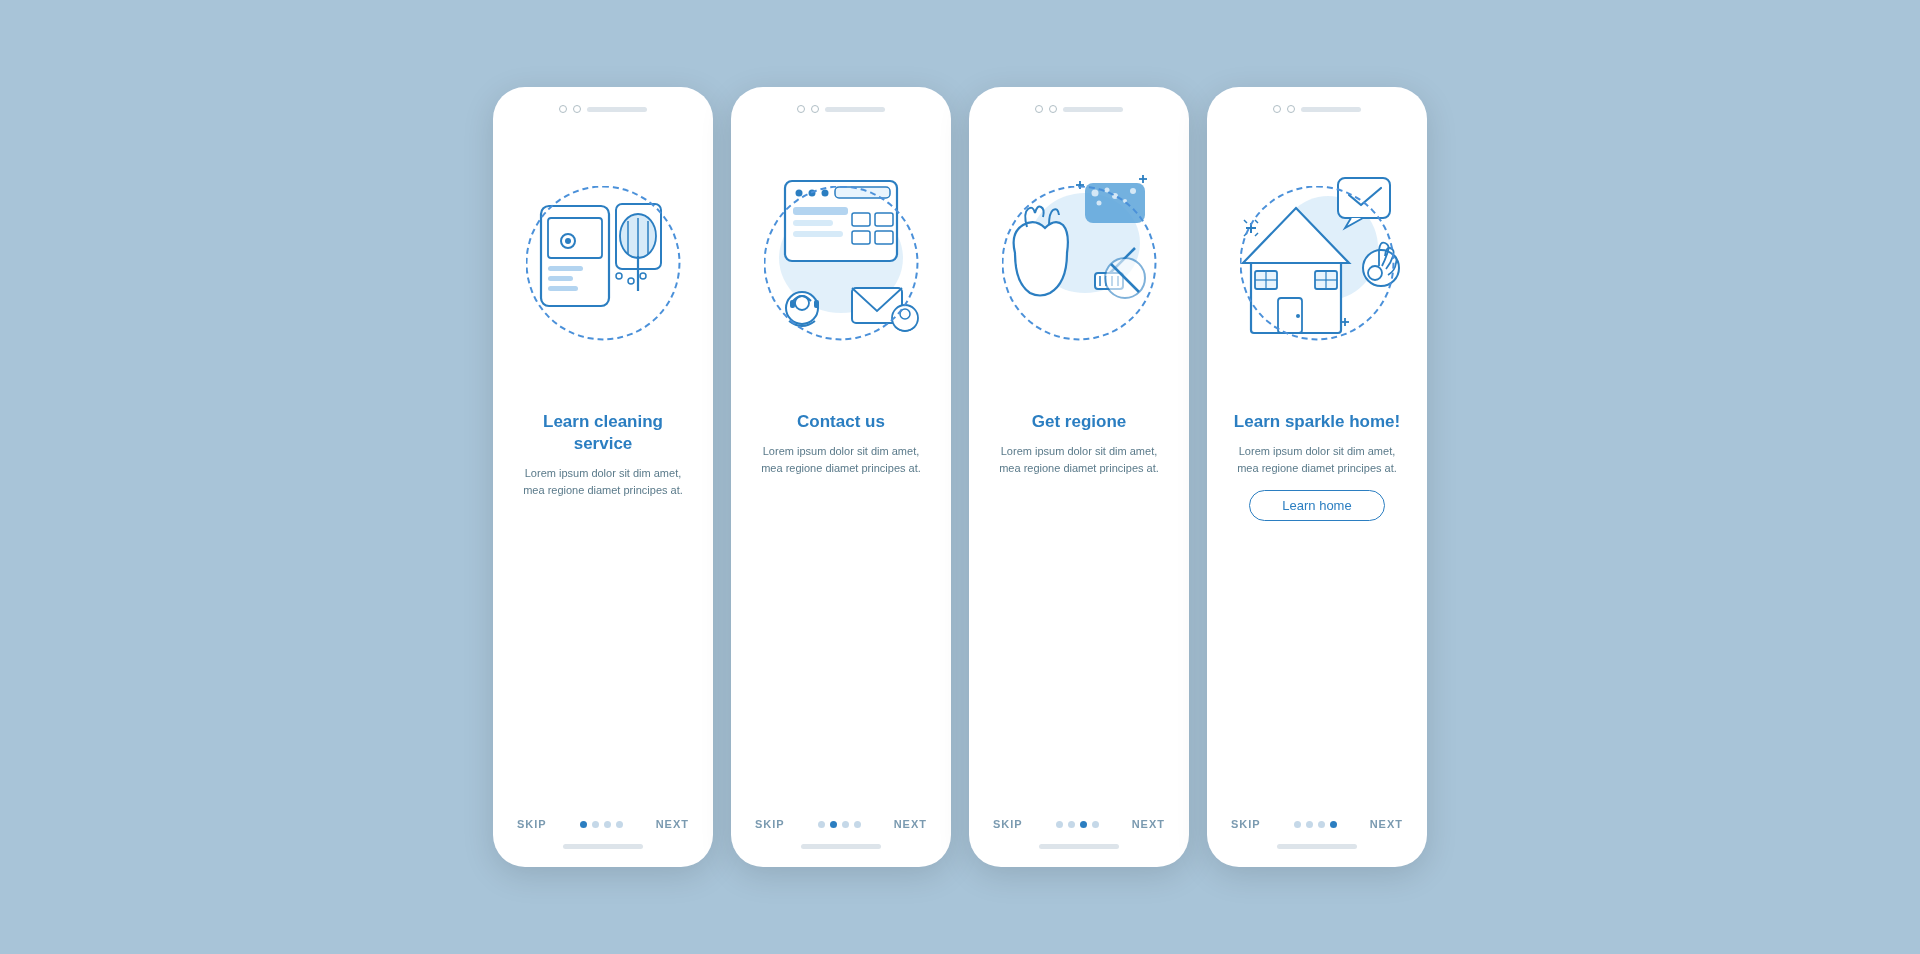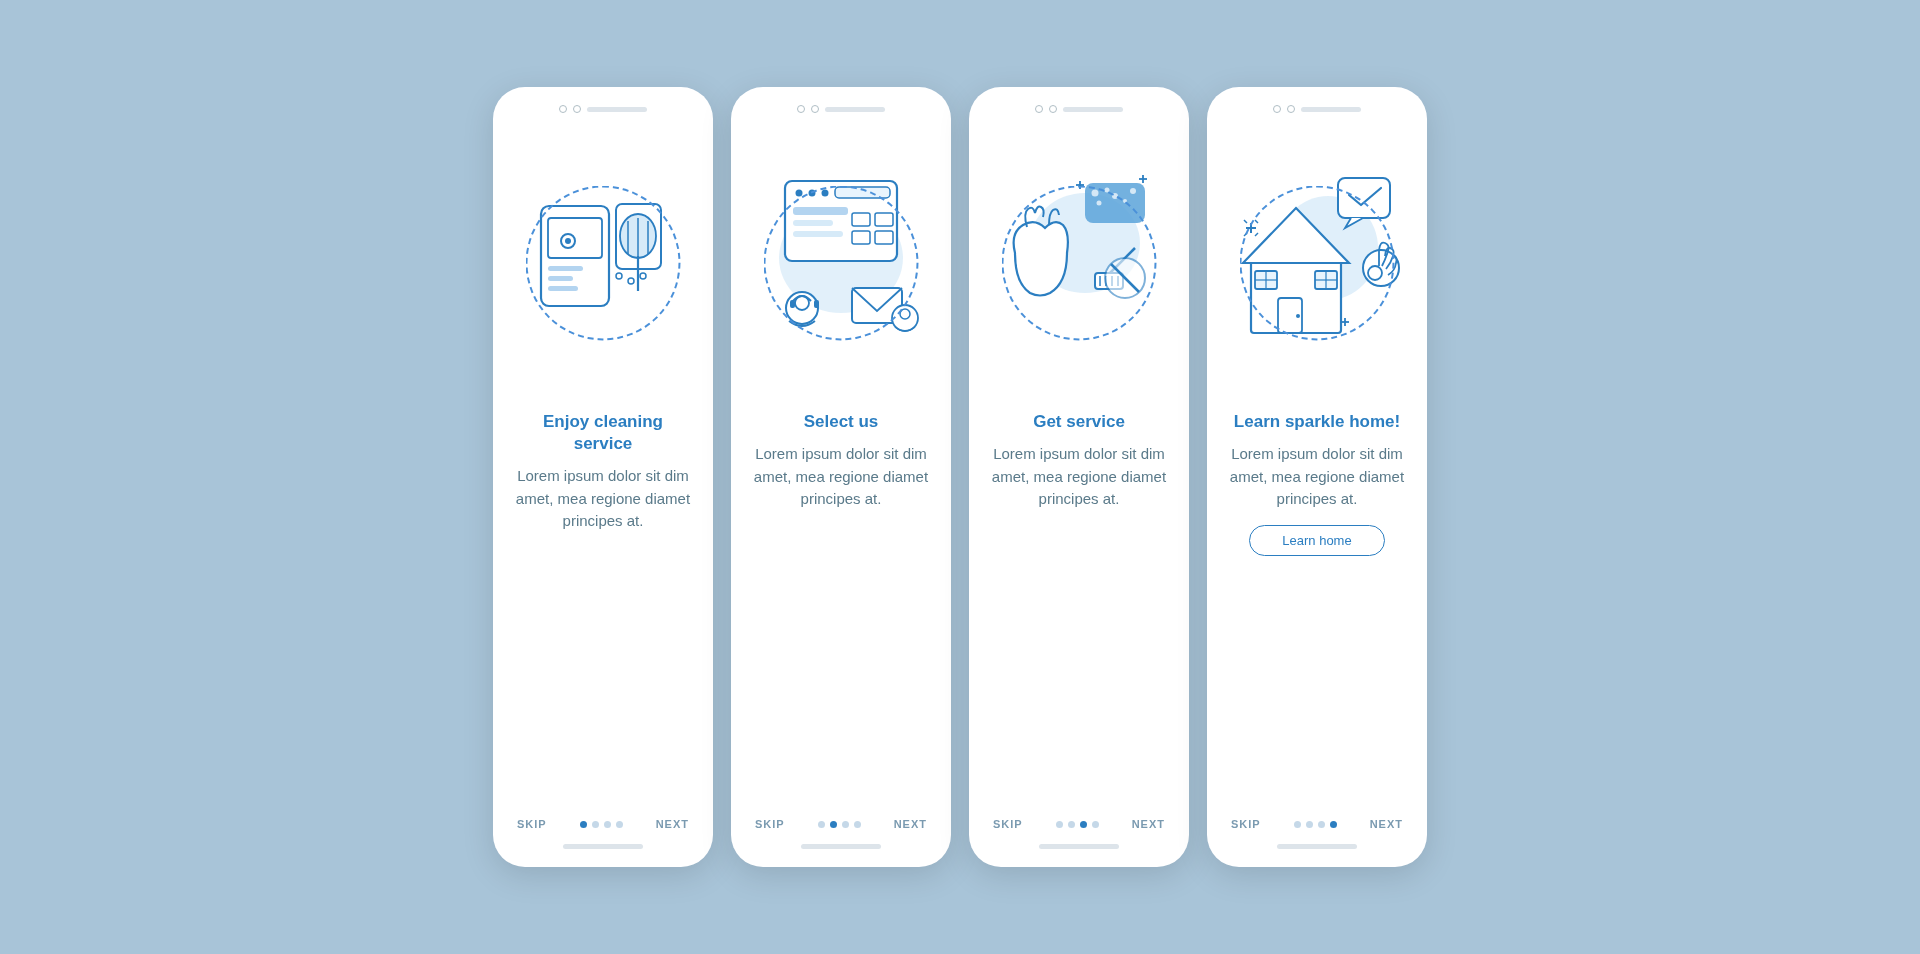--- a/index.html
+++ b/index.html
@@ -77,21 +77,21 @@
     .phone-title {
       color: #2b7ec1;
       font-size: 17px;
       font-weight: 600;
       text-align: center;
       margin-bottom: 10px;
       line-height: 1.3;
     }
     .phone-desc {
       color: #5a7a8a;
-      font-size: 15px;
+      font-size: 11px;
       text-align: center;
       line-height: 1.5;
       margin-bottom: 14px;
     }
     .learn-more-btn {
       border: 1.5px solid #2b7ec1;
       border-radius: 20px;
       padding: 7px 32px;
       color: #2b7ec1;
       font-size: 13px;
@@ -172,21 +172,21 @@
         <line x1="122" y1="45" x2="122" y2="78" stroke="#2b7ec1" stroke-width="1.5"></line>
 
         <line x1="112" y1="80" x2="112" y2="115" stroke="#2b7ec1" stroke-width="2.2"></line>
 
         <circle cx="93" cy="100" r="3" stroke="#2b7ec1" stroke-width="1.5" fill="none"></circle>
         <circle cx="105" cy="105" r="3" stroke="#2b7ec1" stroke-width="1.5" fill="none"></circle>
         <circle cx="117" cy="100" r="3" stroke="#2b7ec1" stroke-width="1.5" fill="none"></circle>
       </svg>
     </div>
     <div class="phone-content">
-      <div class="phone-title">Enjoy cleaning service</div>
+      <div class="phone-title">Learn cleaning service</div>
       <div class="phone-desc">Lorem ipsum dolor sit dim amet, mea regione diamet principes at.</div>
     </div>
     <div class="phone-footer">
       <div class="footer-nav">
         <span class="nav-skip">SKIP</span>
         <div class="dots-row">
           <div class="dot active"></div>
           <div class="dot"></div>
           <div class="dot"></div>
           <div class="dot"></div>
@@ -236,21 +236,21 @@
 
         <rect x="95" y="125" width="50" height="35" rx="4" stroke="#2b7ec1" stroke-width="2" fill="white"></rect>
         <polyline points="95,125 120,148 145,125" stroke="#2b7ec1" stroke-width="1.8" fill="none"></polyline>
 
         <circle cx="148" cy="155" r="13" stroke="#2b7ec1" stroke-width="1.8" fill="white"></circle>
         <circle cx="148" cy="151" r="5" stroke="#2b7ec1" stroke-width="1.5" fill="none"></circle>
         <path d="M138 164 Q148 172 158 164" stroke="#2b7ec1" stroke-width="1.5" fill="none"></path>
       </svg>
     </div>
     <div class="phone-content">
-      <div class="phone-title">Select us</div>
+      <div class="phone-title">Contact us</div>
       <div class="phone-desc">Lorem ipsum dolor sit dim amet, mea regione diamet principes at.</div>
     </div>
     <div class="phone-footer">
       <div class="footer-nav">
         <span class="nav-skip">SKIP</span>
         <div class="dots-row">
           <div class="dot"></div>
           <div class="dot active"></div>
           <div class="dot"></div>
           <div class="dot"></div>
@@ -297,21 +297,21 @@
         <line x1="105" y1="113" x2="105" y2="123" stroke="#2b7ec1" stroke-width="1.5"></line>
         <line x1="111" y1="113" x2="111" y2="123" stroke="#2b7ec1" stroke-width="1.5"></line>
         <line x1="117" y1="113" x2="117" y2="123" stroke="#2b7ec1" stroke-width="1.5"></line>
         <line x1="123" y1="113" x2="123" y2="123" stroke="#2b7ec1" stroke-width="1.5"></line>
 
         <circle cx="130" cy="115" r="20" stroke="#2b7ec1" stroke-width="2" fill="white" opacity="0.6"></circle>
         <line x1="116" y1="101" x2="144" y2="129" stroke="#2b7ec1" stroke-width="2.5"></line>
       </svg>
     </div>
     <div class="phone-content">
-      <div class="phone-title">Get service</div>
+      <div class="phone-title">Get regione</div>
       <div class="phone-desc">Lorem ipsum dolor sit dim amet, mea regione diamet principes at.</div>
     </div>
     <div class="phone-footer">
       <div class="footer-nav">
         <span class="nav-skip">SKIP</span>
         <div class="dots-row">
           <div class="dot"></div>
           <div class="dot"></div>
           <div class="dot active"></div>
           <div class="dot"></div>

